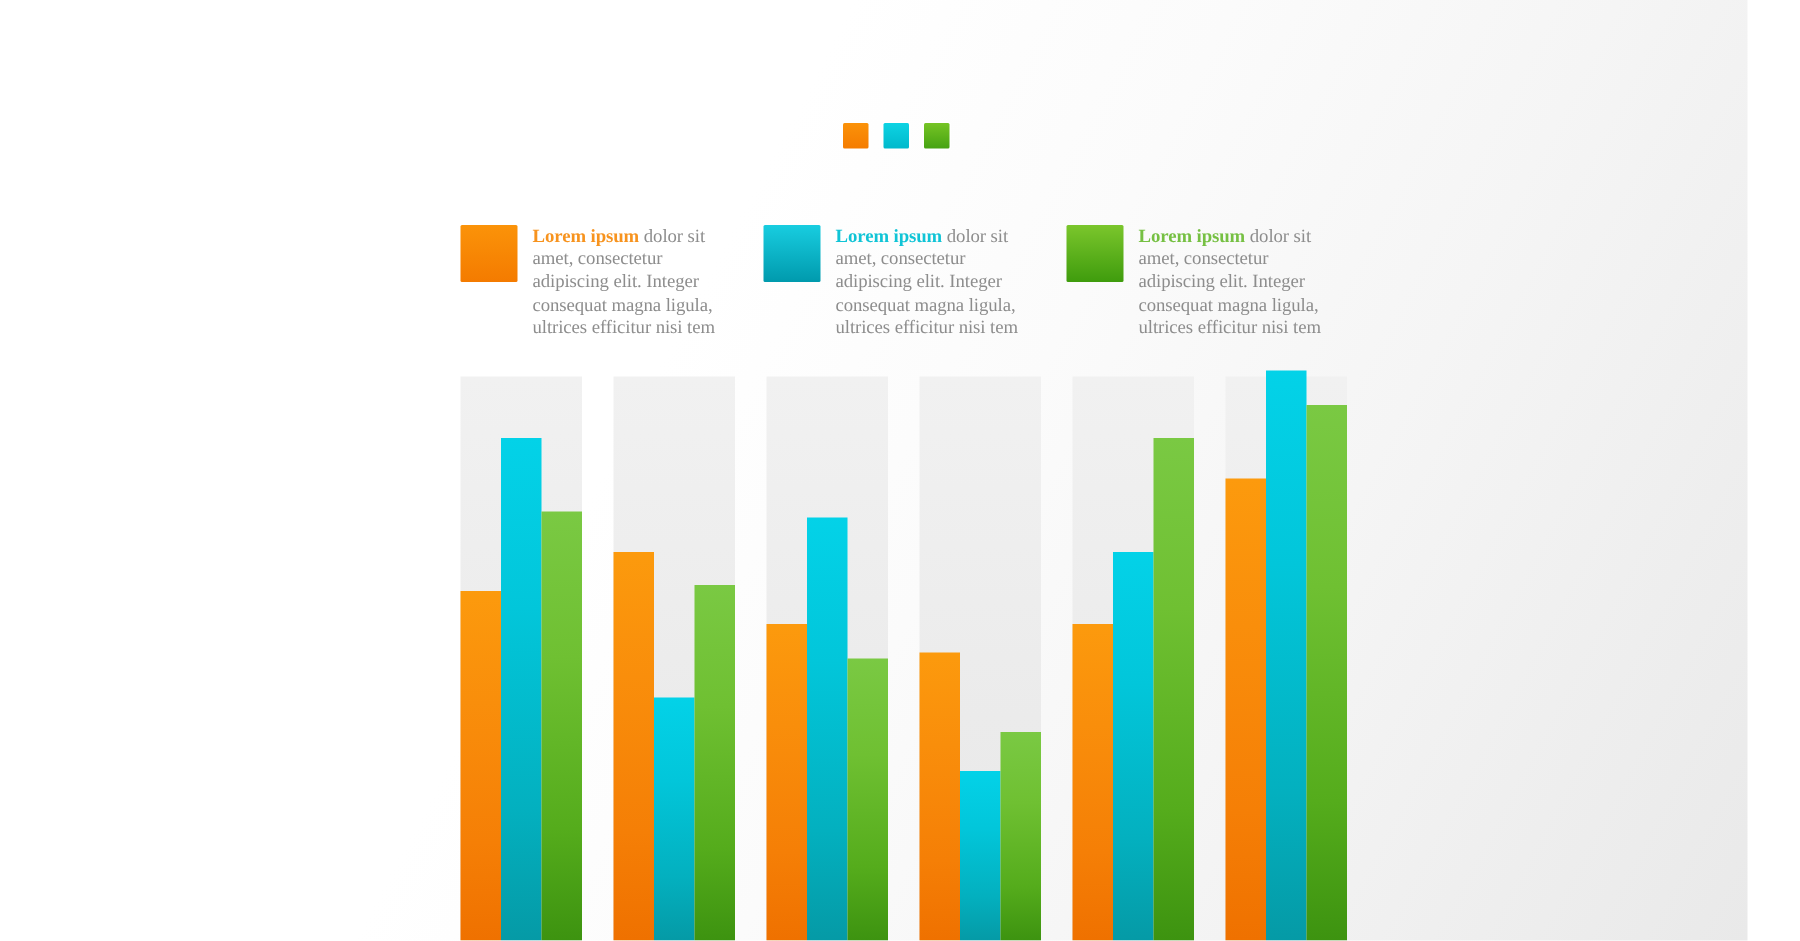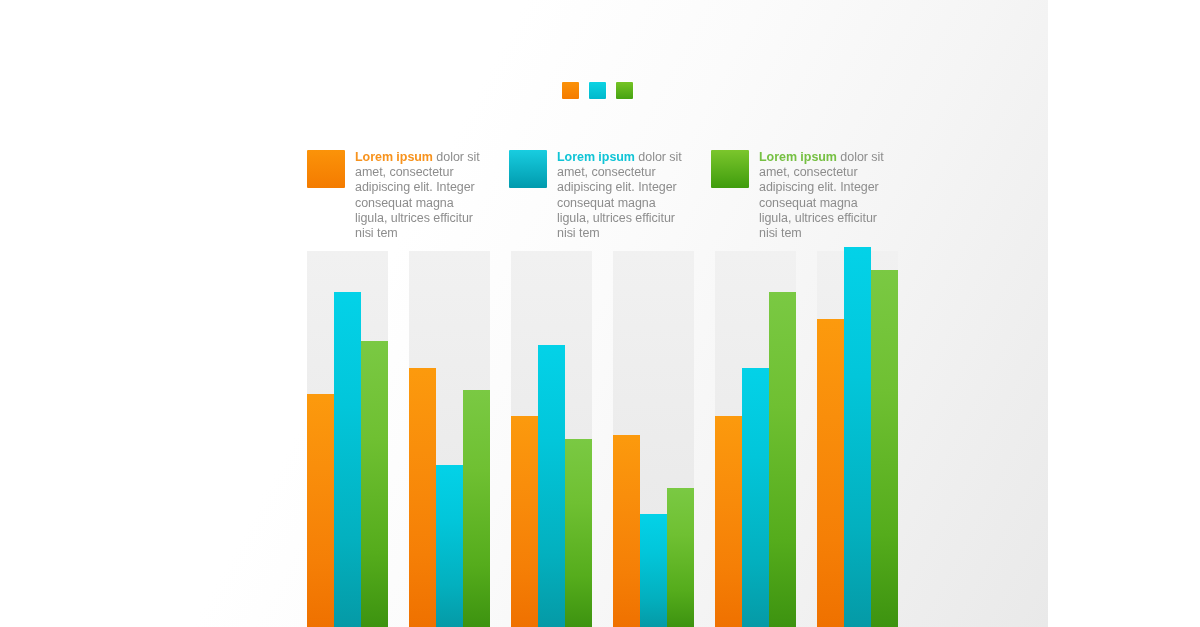--- a/index.html
+++ b/index.html
@@ -8,30 +8,31 @@
   body {
     font-family:"Liberation Sans", sans-serif;
     background:#ffffff;
     overflow:hidden;
     position:relative;
   }
 
   
   #stage {
     position:absolute; inset:0;
-    width:1048px; height:627px;
+    width:1165px; height:627px;
     background:
       linear-gradient(118deg,
         #ffffff 0%,
         #ffffff 38%,
         #fbfbfb 55%,
         #f5f5f5 72%,
         #eeeeee 88%,
         #e9e9e9 100%);
     overflow:hidden;
+    font-family:Liberation Serif, serif;
   }
 
   
   #top-swatches {
     position:absolute;
     left:562px; top:82px;
     display:flex;
     gap:10px;
   }
   .mini-swatch {

